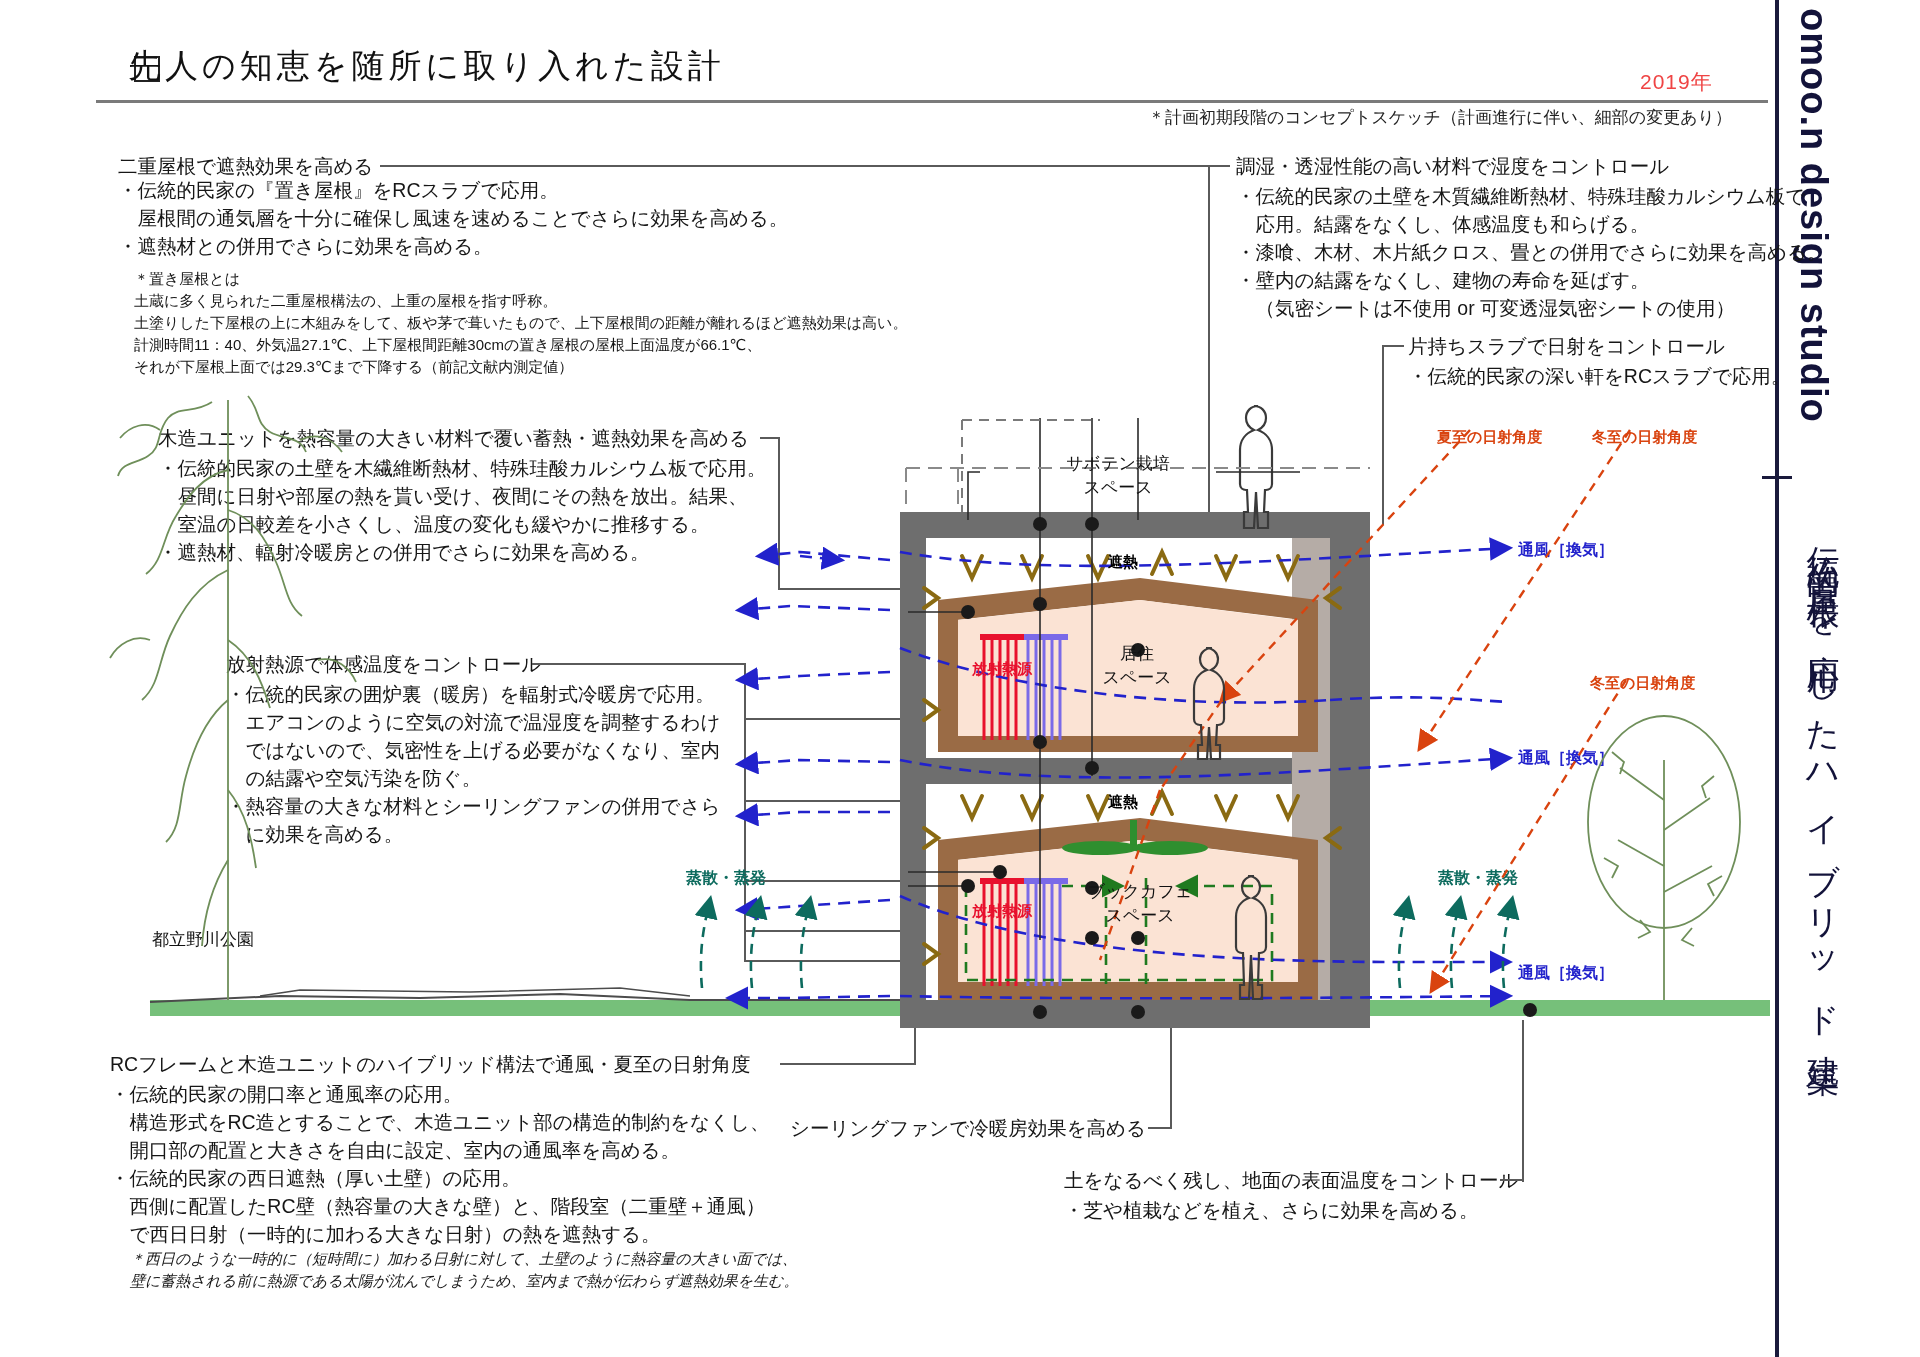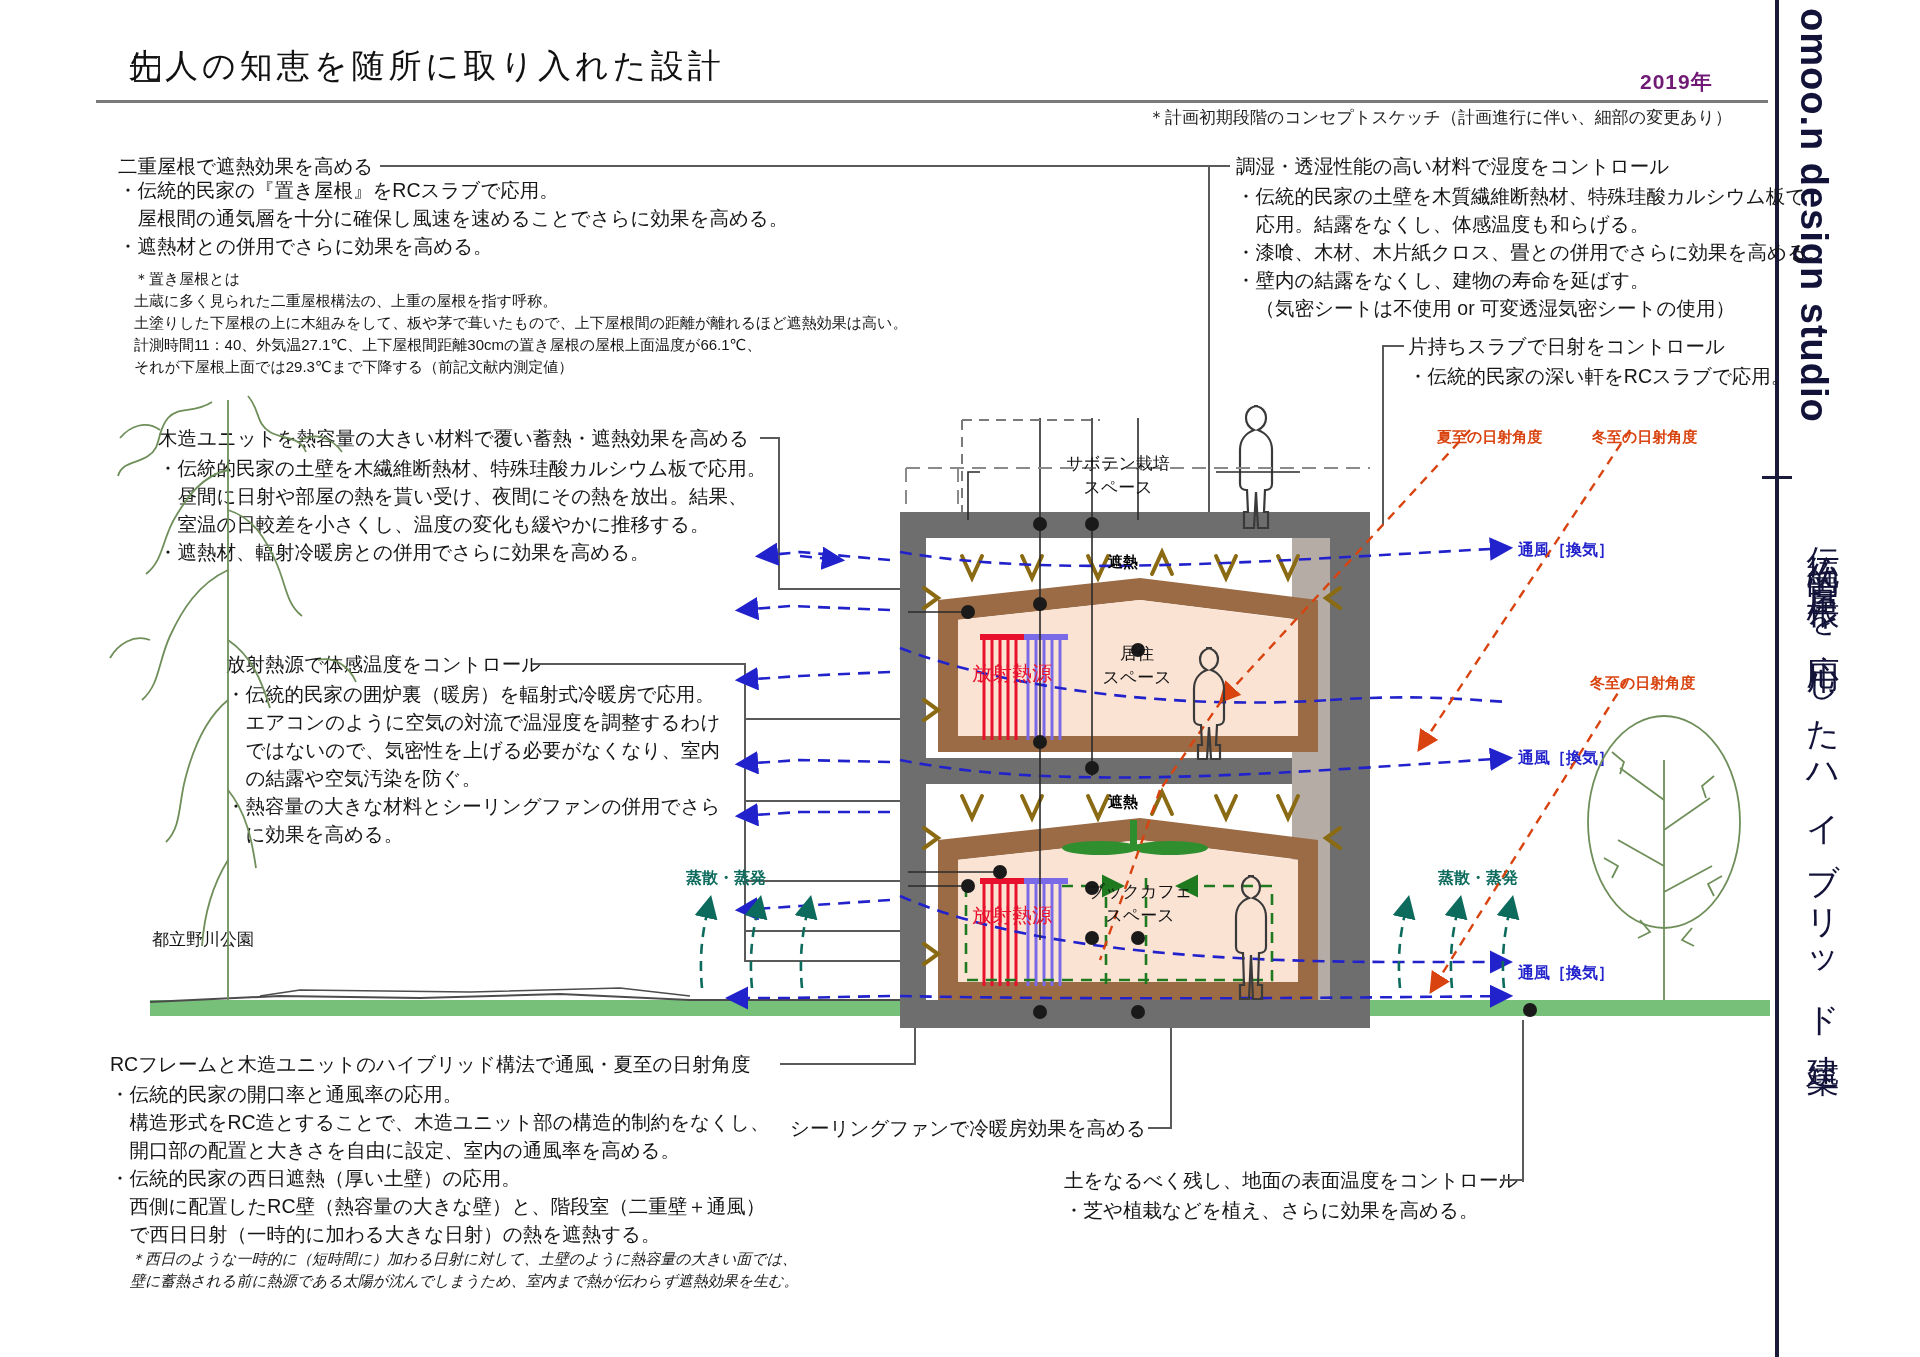--- a/index.html
+++ b/index.html
@@ -7,38 +7,38 @@
   body{
     width:1920px;height:1357px;position:relative;overflow:hidden;
     font-family:"Liberation Sans","DejaVu Sans",sans-serif;
     color:#1a1a1a;
   }
   .abs{position:absolute;}
   
   #header-rule{left:96px;top:100px;width:1672px;height:3px;background:#7a7a7a;}
   #page-title{left:128px;top:44px;font-size:33px;letter-spacing:4px;font-weight:400;color:#111;white-space:nowrap;}
   #title-checkbox{left:134px;top:56px;width:22px;height:22px;border:2px solid #222;}
-  #year-label{left:1640px;top:68px;font-size:21px;color:#701a75;letter-spacing:1px;font-weight:bold;}
+  #year-label{left:1640px;top:68px;font-size:21px;color:#ef4444;letter-spacing:1px;}
   #subtitle{left:1148px;top:106px;font-size:17px;color:#222;white-space:nowrap;}
   
   .ann{font-size:19.5px;line-height:28px;color:#161616;white-space:pre;}
   .note{font-size:15px;line-height:22px;color:#161616;white-space:pre;}
   
   .ld-h{position:absolute;height:2px;background:#5a5a5a;}
   .ld-v{position:absolute;width:2px;background:#5a5a5a;}
   
   #sidebar-rule{left:1775px;top:0px;width:4px;height:1357px;background:#1a1a3c;}
   #sidebar-rule2{left:1762px;top:476px;width:30px;height:3px;background:#1a1a3c;}
   .vtxt{writing-mode:vertical-rl;text-orientation:upright;white-space:nowrap;}
   #brand{left:1792px;top:8px;font-size:38px;font-weight:bold;color:#13133a;
          writing-mode:vertical-rl;letter-spacing:1px;font-family:"Liberation Sans",sans-serif;}
   #brand-sub{left:1800px;top:520px;font-size:33px;color:#13133a;letter-spacing:10px;}
   
   .lab-heat{color:#000000;font-size:15px;font-weight:bold;}
-  .lab-red{color:#e8112d;font-size:20px;font-weight:normal;}
+  .lab-red{color:#e8112d;font-size:15px;font-weight:bold;}
   .lab-blue{color:#2222cc;font-size:16px;font-weight:bold;}
   .lab-teal{color:#0d6b5e;font-size:16px;font-weight:bold;}
   .lab-orange{color:#d9430f;font-size:15px;font-weight:bold;margin-top:12px;}
   .lab-dark{color:#111;font-size:17px;text-align:center;line-height:24px;}
   svg{overflow:visible;}
 </style>
 </head>
 <body>
 
 <div class="abs" id="title-checkbox"></div>

